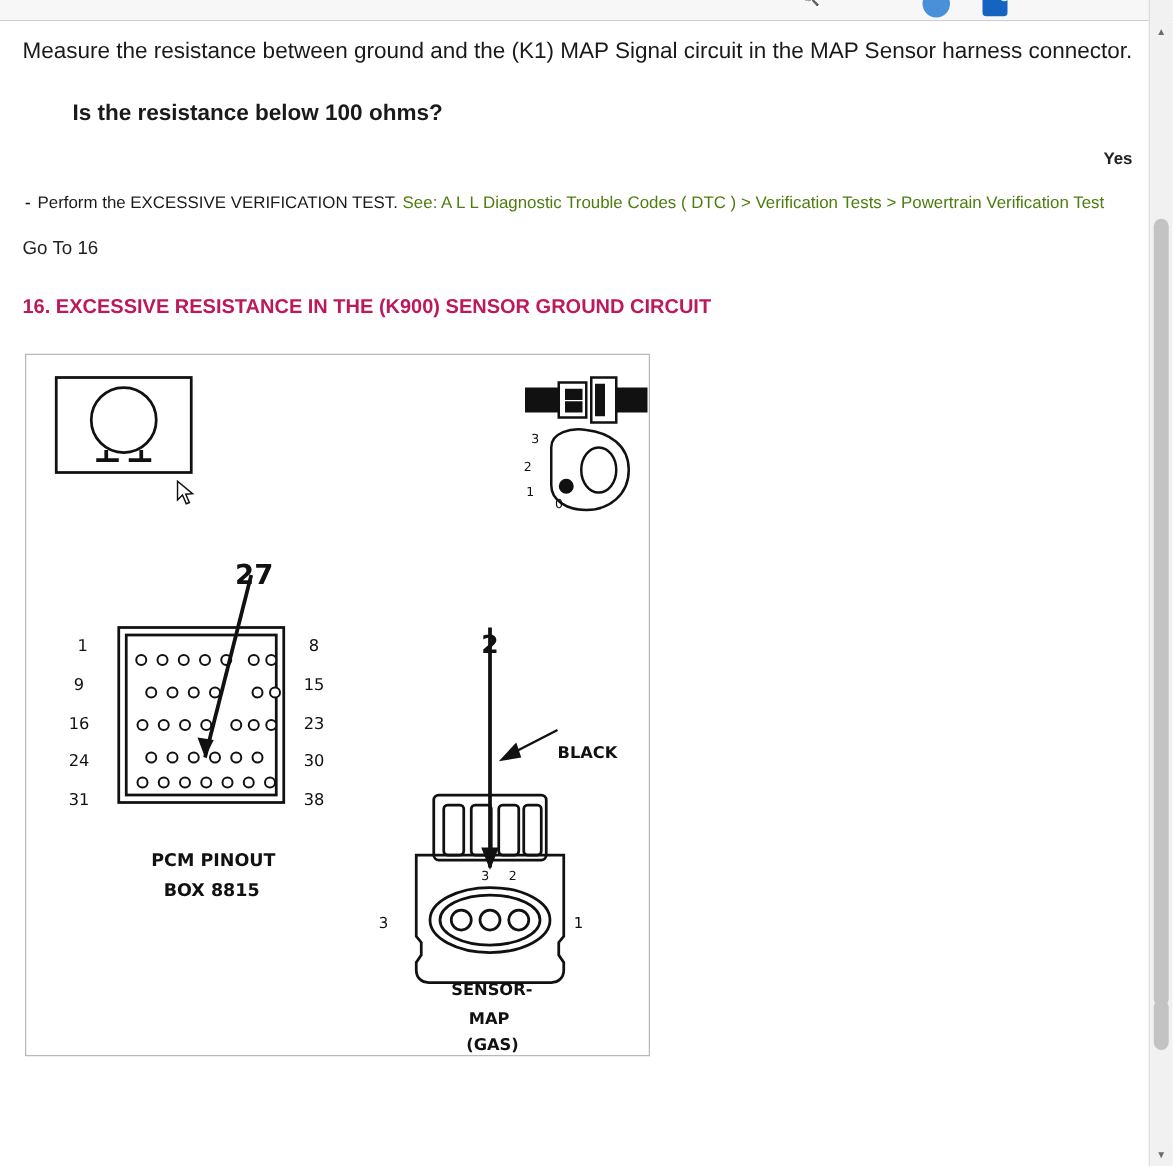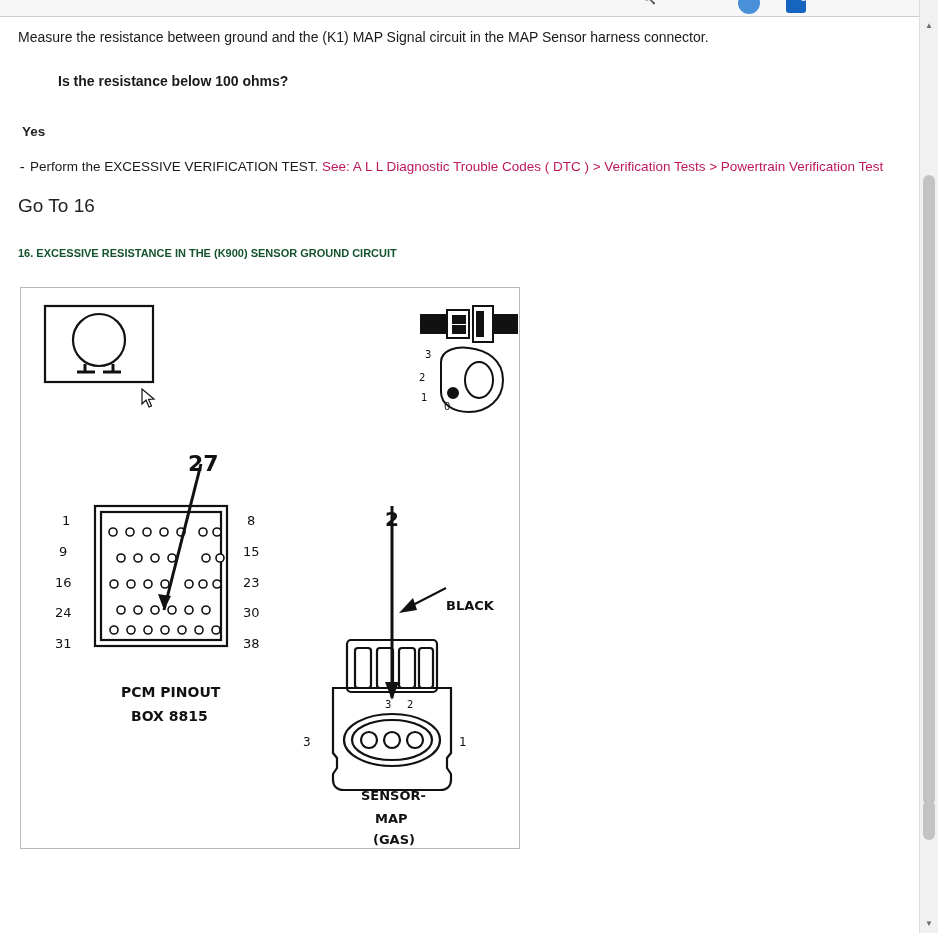--- a/index.html
+++ b/index.html
@@ -71,64 +71,65 @@
     left: 0;
     width: 920px;
     height: 916px;
     background: #ffffff;
     overflow: hidden;
   }
   .doc {
     padding: 10px 14px 0 18px;
   }
   .para {
-    font-size: 14px;
+    font-size: 18px;
     line-height: 1.45;
     color: #1a1a1a;
     margin: 0 0 24px 0;
   }
   .para.q {
     font-weight: bold;
-    margin-bottom: 32px;
+    margin-bottom: 16px;
     padding-left: 40px;
   }
   .answer {
     font-weight: bold;
     font-size: 13.5px;
     margin: 0 0 18px 4px;
+    text-align: right;
   }
   .bullets {
     margin: 0 0 18px 0;
     font-size: 13.5px;
     line-height: 1.5;
   }
   .bullet-line {
     padding-left: 12px;
     position: relative;
     color: #1a1a1a;
   }
   .bullet-line .dash {
     position: absolute;
     left: 2px;
     top: 0;
     color: #1a1a1a;
   }
   a.doclink {
-    color: #be185d;
+    color: #4d7c0f;
     text-decoration: none;
   }
   .goto {
-    font-size: 19px;
+    font-size: 15px;
     margin: 0 0 30px 0;
   }
   .section-head {
-    font-size: 11px;
+    font-size: 16px;
     font-weight: bold;
     margin: 12px 0 28px 0;
-    color: #14532d;
+    color: #be185d;
   }
 
   
   #figure {
     position: relative;
     margin-left: 2px;
     width: 498px;
     height: 560px;
     border: 1px solid #b9b9b9;
     background: #fff;

